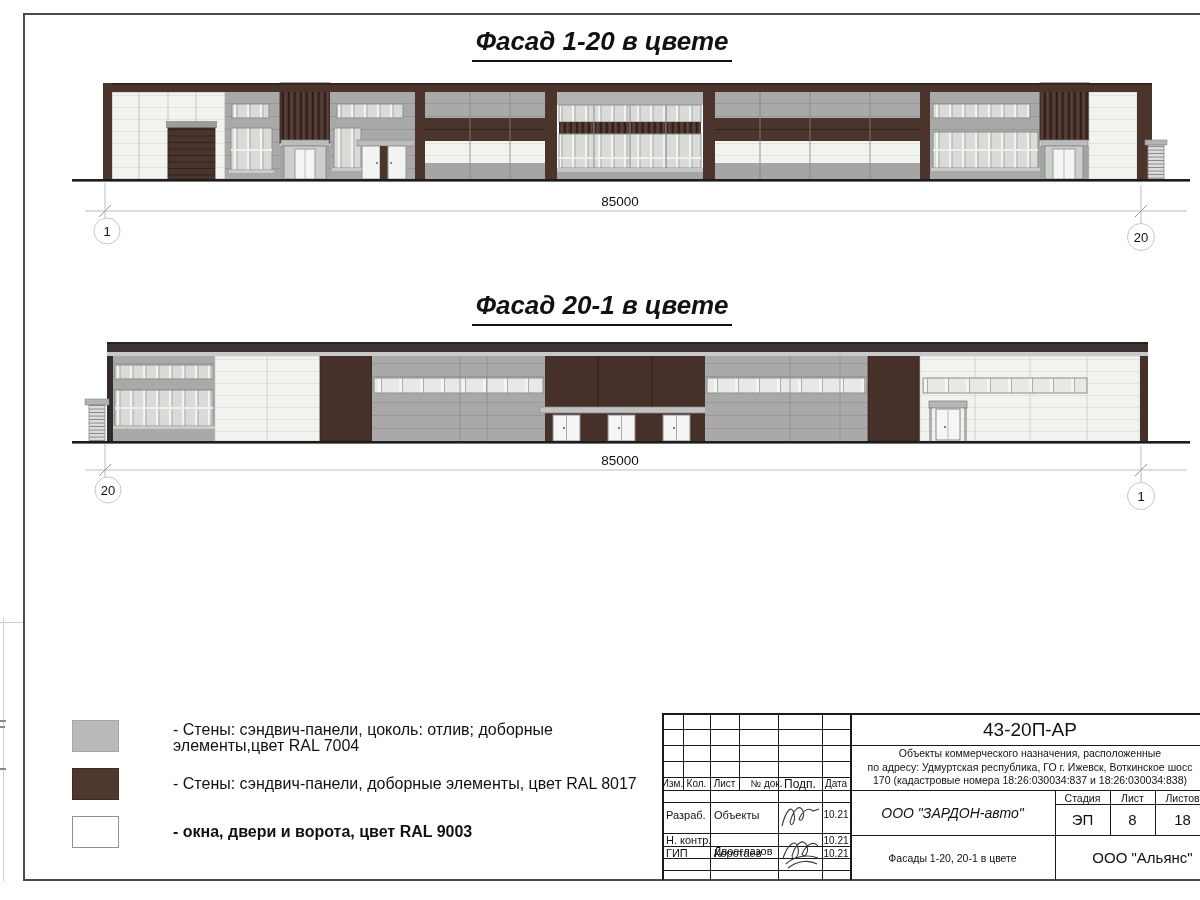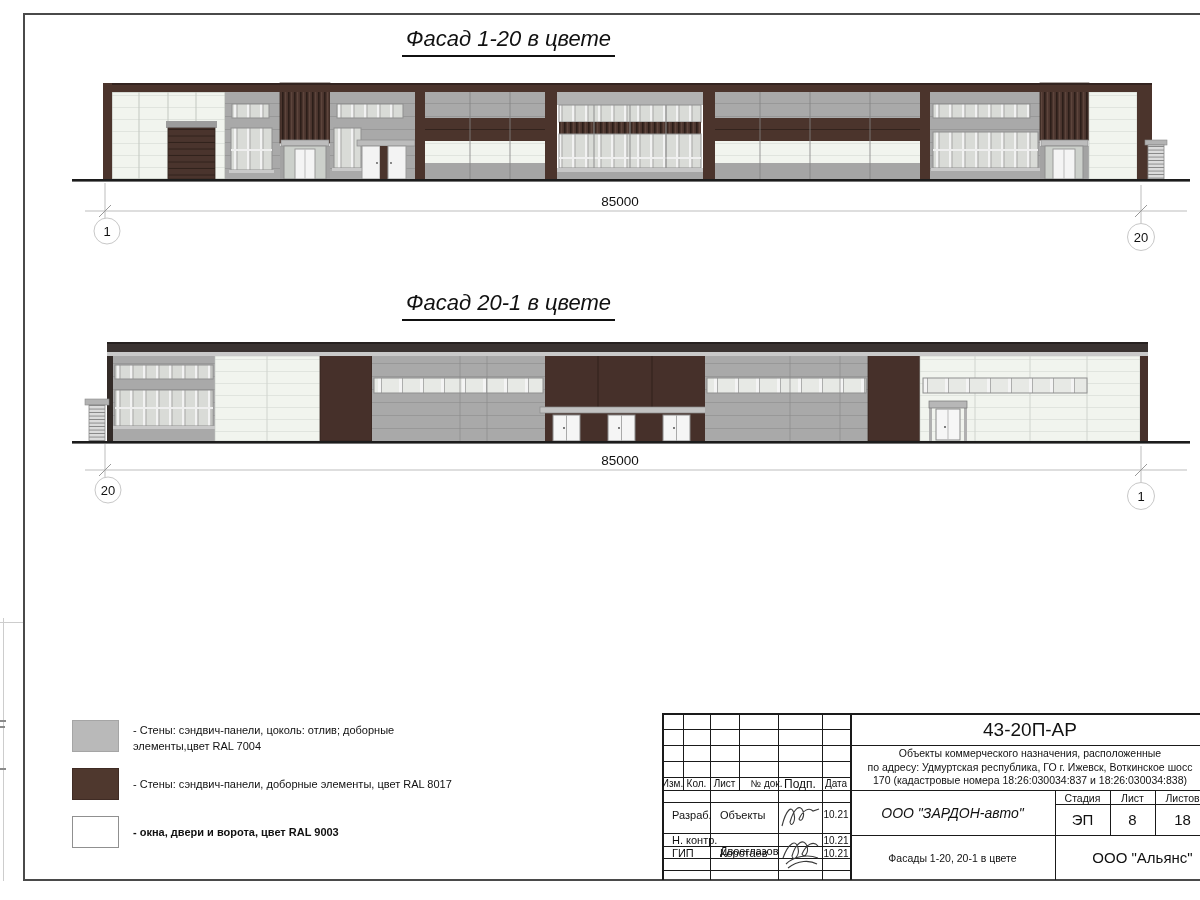--- a/index.html
+++ b/index.html
@@ -4,33 +4,33 @@
 <style>
   html,body{margin:0;padding:0;}
   body{width:1200px;height:900px;position:relative;overflow:hidden;background:#ffffff;
        font-family:"Liberation Sans", sans-serif;color:#111;}
   .abs{position:absolute;}
   
   .frame{position:absolute;background:#4a4a4a;}
   .faint{position:absolute;background:#cdcdcd;}
   .mark{position:absolute;background:#8a8a8a;}
   
-  .facade-title{position:absolute;left:402px;width:400px;text-align:left;
-                font-size:22px;font-style:italic;font-weight:normal;}
+  .facade-title{position:absolute;left:402px;width:400px;text-align:center;
+                font-size:26px;font-style:italic;font-weight:bold;}
   .facade-title span{display:inline-block;border-bottom:2px solid #111;padding:0 4px 3px 4px;}
   
   .legend-swatch{position:absolute;width:45px;height:30px;}
-  .legend-text{position:absolute;font-size:11px;line-height:16px;white-space:nowrap;}
+  .legend-text{position:absolute;font-size:16px;line-height:16px;white-space:nowrap;margin-left:40px;}
   
   #title-block{position:absolute;left:662px;top:713px;width:548px;height:167px;}
   .tb-h{position:absolute;background:#1a1a1a;height:1px;}
   .tb-v{position:absolute;background:#1a1a1a;width:1px;}
   .tb-cell{position:absolute;display:flex;align-items:center;justify-content:center;
            font-size:10.5px;white-space:nowrap;overflow:visible;}
-  .tb-left{justify-content:flex-start;margin-left:6px;}
+  .tb-left{justify-content:flex-start;}
   svg text{font-family:"Liberation Sans", sans-serif;}
 </style>
 </head>
 <body>
 
 <div class="frame" style="left:23px;top:13px;width:1177px;height:2px;"></div>
 <div class="frame" style="left:23px;top:13px;width:2px;height:868px;"></div>
 <div class="frame" style="left:23px;top:879px;width:1177px;height:2px;"></div>
 <div class="faint" style="left:3px;top:618px;width:1px;height:263px;"></div>
 <div class="faint" style="left:0px;top:622px;width:23px;height:1px;"></div>

